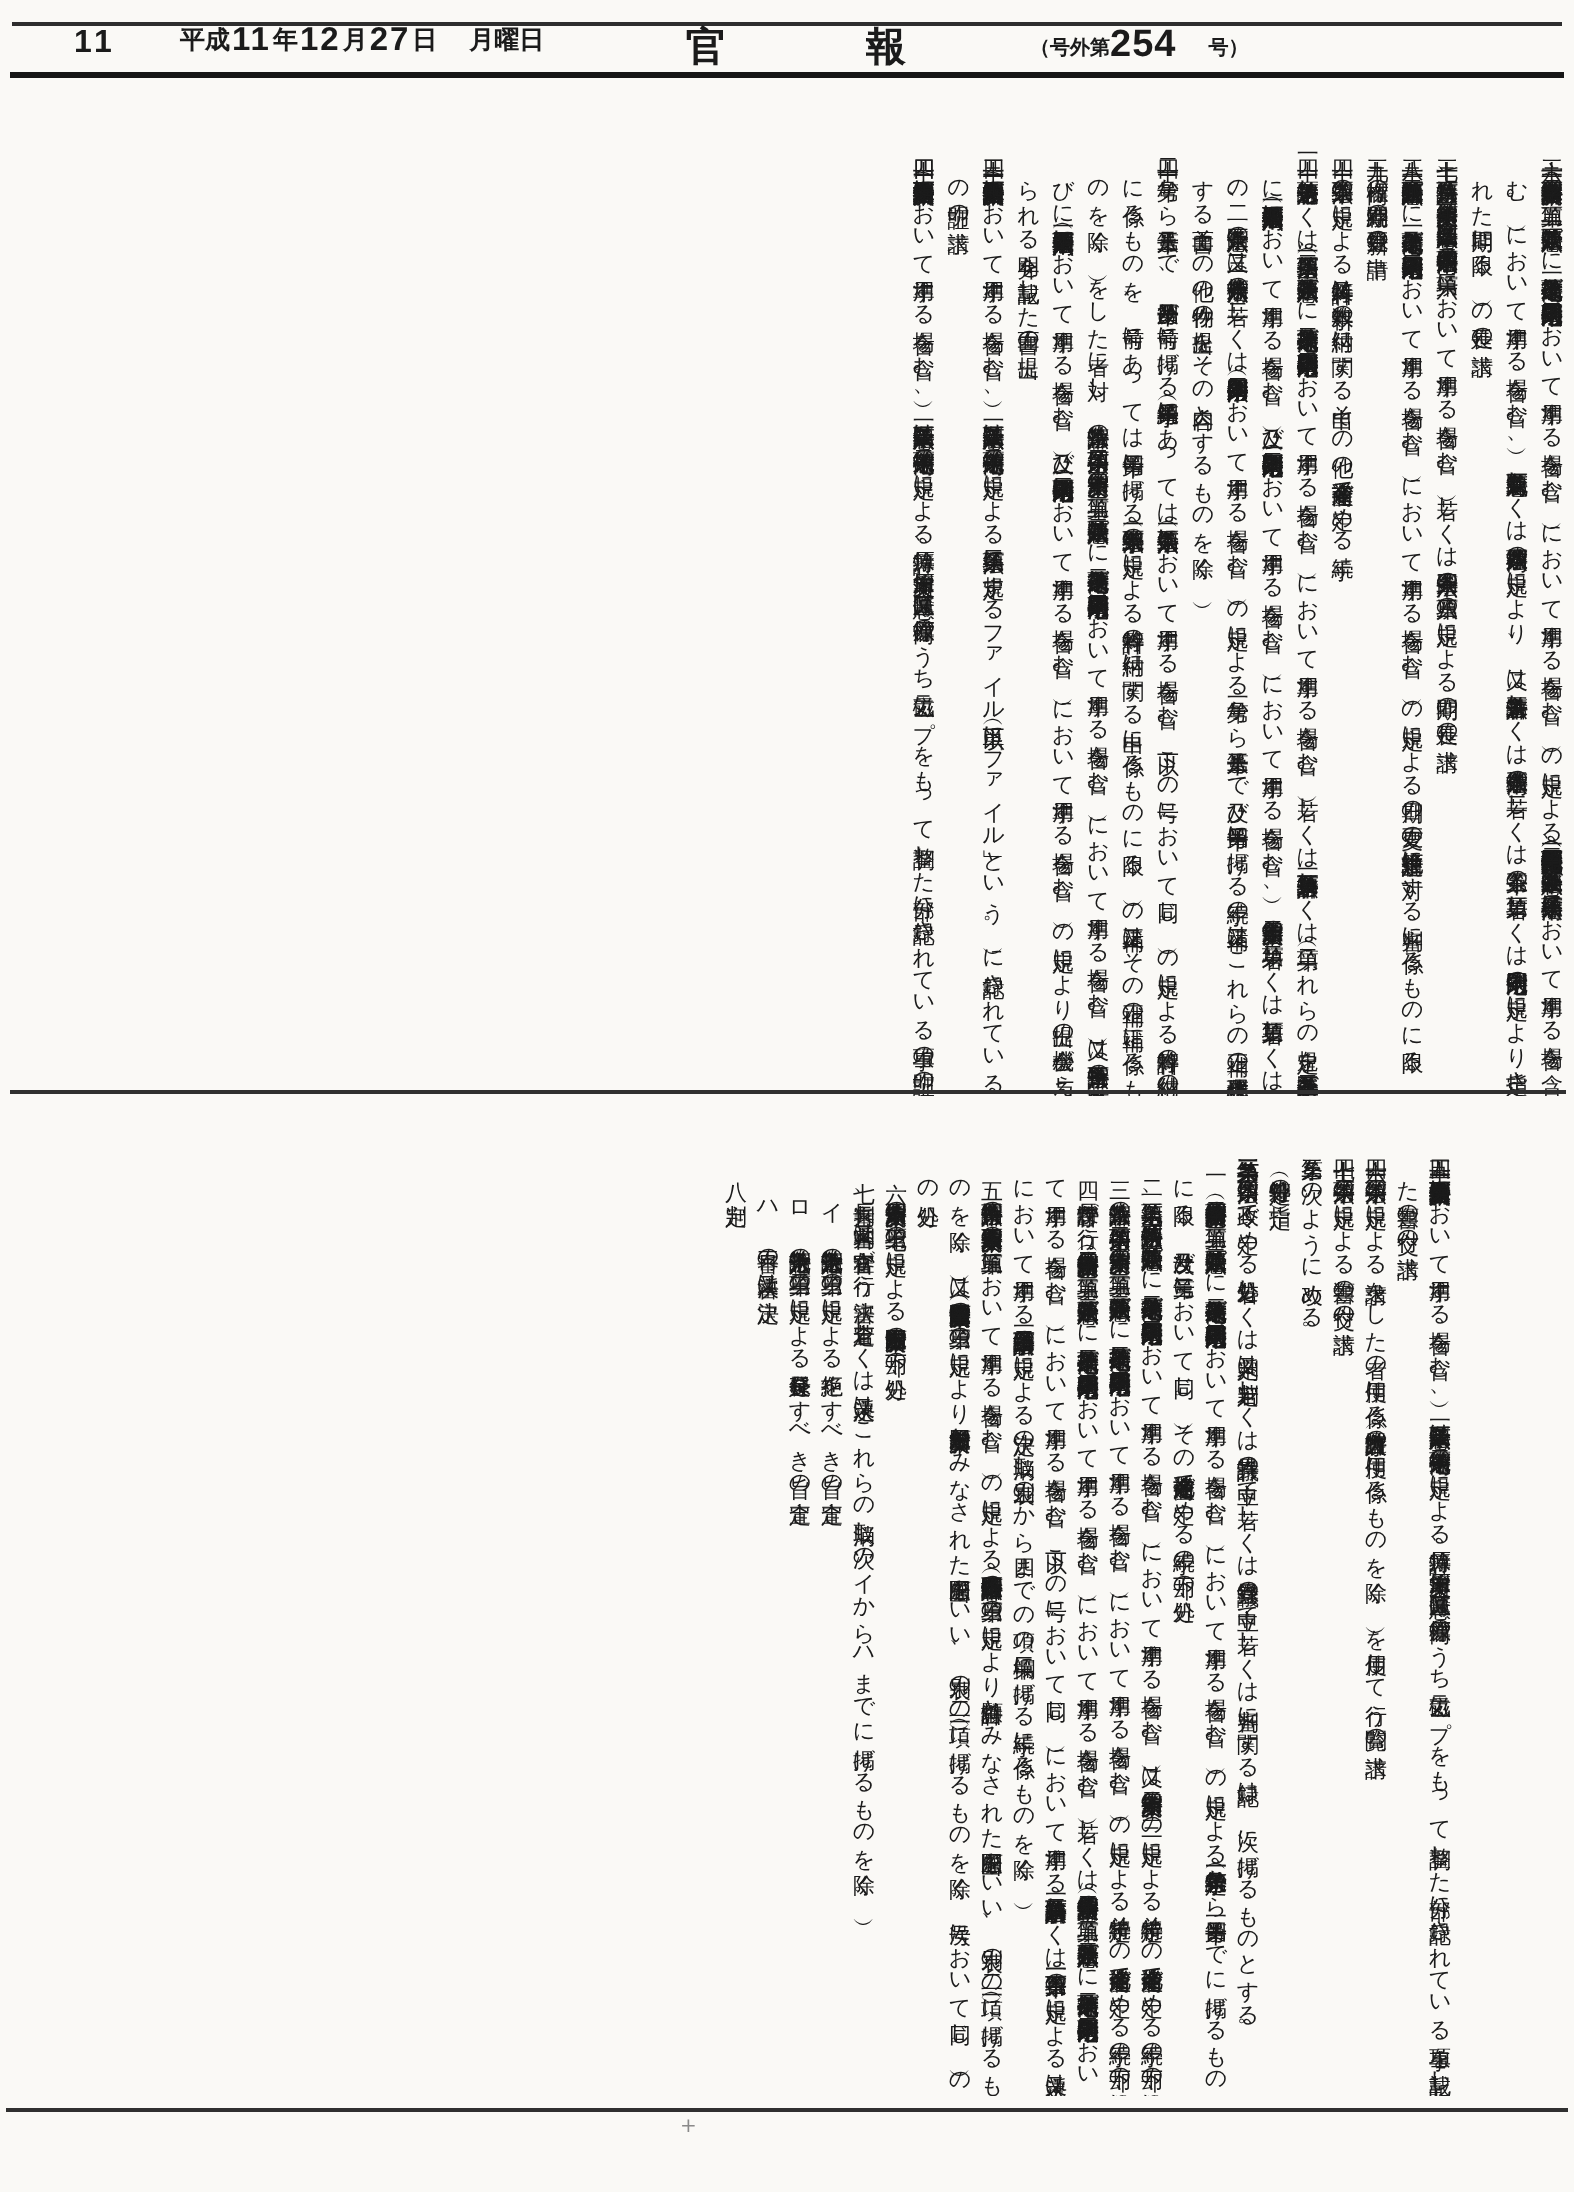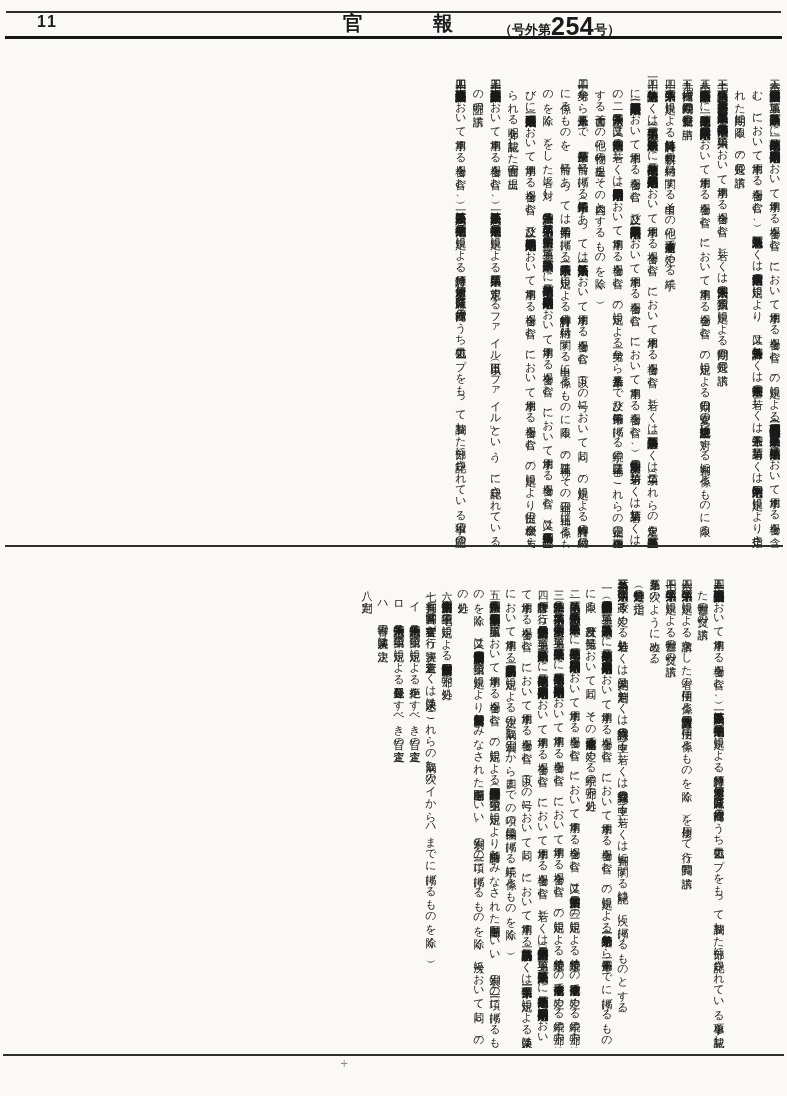--- a/index.html
+++ b/index.html
@@ -18,22 +18,22 @@
   .pgnum{position:absolute;left:21px;top:3px;font-family:"Liberation Sans","DejaVu Sans",sans-serif;
          font-weight:bold;font-size:16px;letter-spacing:2px;}
   .date{position:absolute;left:74px;top:1px;white-space:nowrap;}
   .date .k{font-size:12.5px;font-weight:bold;vertical-align:1px;}
   .date .d{font-family:"Liberation Sans","DejaVu Sans",sans-serif;font-size:16.5px;font-weight:600;
            letter-spacing:1px;margin:0 1px;}
   .date .wk{margin-left:16px;}
   .kanpo{position:absolute;left:327px;top:0px;width:110px;display:flex;justify-content:space-between;
          font-size:20px;font-weight:bold;}
   .issue{position:absolute;left:483px;top:2px;white-space:nowrap;}
-  .issue .k{font-size:13px;font-weight:bold;vertical-align:1px;}
-  .issue .d{font-family:"Liberation Sans","DejaVu Sans",sans-serif;font-size:25px;font-weight:600;
+  .issue .k{font-size:10px;font-weight:bold;vertical-align:1px;margin-left:16px;}
+  .issue .d{font-family:"Liberation Sans","DejaVu Sans",sans-serif;font-size:19px;font-weight:600;
             letter-spacing:0.5px;text-align:center;}
 
   .vsec{
     position:absolute;overflow:hidden;
     writing-mode:vertical-rl;
     font-size:11px;
     text-align:start;
   }
   #section-top{top:71px;left:14px;width:769px;height:477px;line-height:17.45px;}
   #section-bottom{top:571px;left:4px;width:723px;height:477px;line-height:16.0px;}
@@ -47,20 +47,21 @@
   #reg-mark{position:absolute;left:340px;top:1058px;font-size:10px;color:#8a8a8a;
             font-family:"DejaVu Sans",sans-serif;}
 </style>
 </head>
 <body>
 
 <div class="rule" id="rule-top"></div>
 
 <div class="header-row">
   <span class="pgnum">11</span>
+  <span class="date"><span class="k">平成</span><span class="d">11</span><span class="k">年</span><span class="d">12</span><span class="k">月</span><span class="d">27</span><span class="k">日</span><span class="k wk">月曜日</span></span>
   <span class="kanpo">
       <span>官</span>
       <span>報</span>
     </span>
   <span class="issue"><span class="k">（号外第</span><span class="d">254</span><span class="k">号）</span></span>
 </div>
 
 <div class="rule" id="rule-header"></div>
 
 <div class="vsec" id="section-top">

